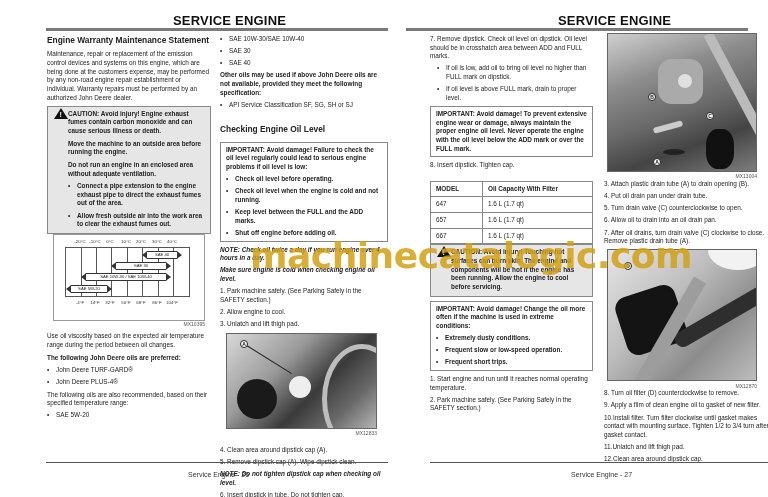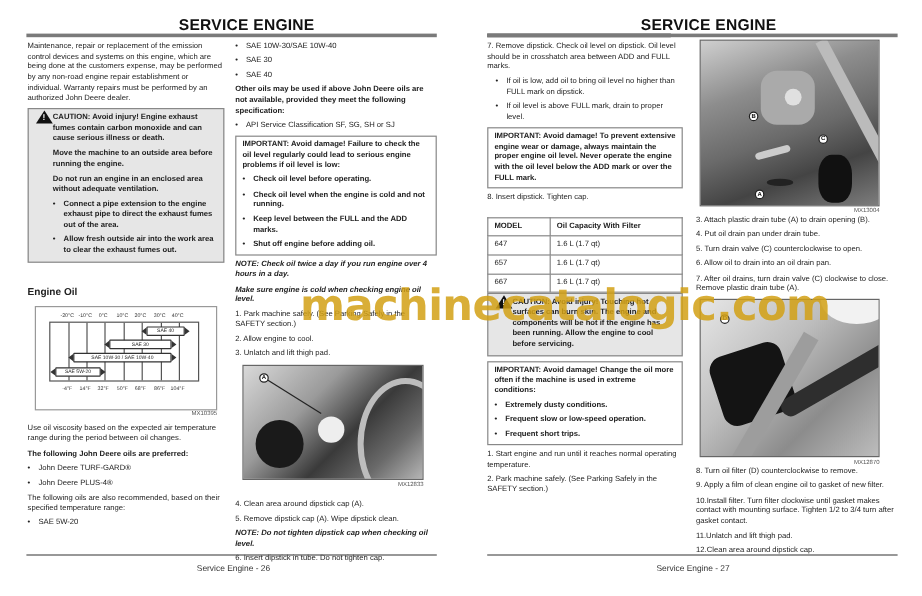--- a/index.html
+++ b/index.html
@@ -1,18 +1,18 @@
 <!DOCTYPE html>
 <html><head>
 <meta charset="utf-8">
 <style>
   * { box-sizing: border-box; margin: 0; padding: 0; }
   html, body { width: 768px; height: 497px; background: #ffffff; overflow: hidden; }
   body { font-family: "Liberation Sans", sans-serif; color: #222; font-size: 6.4px; line-height: 1.35; position: relative; }
-  .page { position: absolute; top: 0; width: 384px; height: 497px; }
+  .page { position: absolute; top: 0; width: 384px; height: 497px; margin-left: 24px; }
   .page.left { left: 0; }
   .page.right { left: 384px; }
   .page-title { position: absolute; top: 12px; font-weight: bold; font-size: 13px; letter-spacing: 0.2px; color: #111; }
   .page.left .page-title { left: 149px; }
   .page.right .page-title { left: 150px; }
   .title-rule { position: absolute; top: 28px; height: 3px; background: #7a7a7a; }
   .page.left .title-rule { left: 22px; width: 342px; }
   .page.right .title-rule { left: 22px; width: 153px; }
   .footer-rule { position: absolute; top: 462px; height: 1px; background: #555; left: 22px; width: 342px; }
   .footer-text { position: absolute; top: 470px; font-size: 7px; color: #333; }
@@ -49,38 +49,38 @@
   .oil-bar::after { right: -5px; border-left: 4px solid #333; }
 </style>
 </head>
 <body>
 
 <div class="page left">
   <div class="page-title">SERVICE ENGINE</div>
   <div class="title-rule"></div>
 
   <div class="col" style="left:23px; width:164px;">
+    <h2>Engine Warranty Maintenance Statement</h2>
     <p>Maintenance, repair or replacement of the emission control devices and systems on this engine, which are being done at the customers expense, may be performed by any non-road engine repair establishment or individual. Warranty repairs must be performed by an authorized John Deere dealer.</p>
 
     <div class="caution-box">
       <span class="warn"></span>
       <p>CAUTION: Avoid injury! Engine exhaust fumes contain carbon monoxide and can cause serious illness or death.</p>
       <p>Move the machine to an outside area before running the engine.</p>
       <p>Do not run an engine in an enclosed area without adequate ventilation.</p>
       <div class="bullet">
           <span class="dot">•</span>
           <span>Connect a pipe extension to the engine exhaust pipe to direct the exhaust fumes out of the area.</span>
         </div>
       <div class="bullet" style="margin-bottom:0;">
           <span class="dot">•</span>
           <span>Allow fresh outside air into the work area to clear the exhaust fumes out.</span>
         </div>
     </div>
 
-    <h2 style="margin-top:19px; margin-bottom:6px;">Engine Oil</h2>
 
     <div style="position:relative; height:88px; margin-bottom:10px;">
       <div class="chart-frame" style="left:6px; top:0; width:152px; height:87px;">
 
         <div id="c-ticks">
             <span class="tick-c" style="left: 26px; top: 4px;">-20°C</span>
             <span class="tick-c" style="left: 41px; top: 4px;">-10°C</span>
             <span class="tick-c" style="left: 56px; top: 4px;">0°C</span>
             <span class="tick-c" style="left: 72px; top: 4px;">10°C</span>
             <span class="tick-c" style="left: 87px; top: 4px;">20°C</span>
@@ -143,20 +143,21 @@
     <div class="bullet">
         <span class="dot">•</span>
         <span>SAE 40</span>
       </div>
     <p class="bold">Other oils may be used if above John Deere oils are not available, provided they meet the following specification:</p>
     <div class="bullet">
         <span class="dot">•</span>
         <span>API Service Classification SF, SG, SH or SJ</span>
       </div>
 
+    <h2 style="margin-top:15px; margin-bottom:6px;">Checking Engine Oil Level</h2>
     <div class="important-box">
       <p>IMPORTANT: Avoid damage! Failure to check the oil level regularly could lead to serious engine problems if oil level is low:</p>
       <div class="bullet">
           <span class="dot">•</span>
           <span>Check oil level before operating.</span>
         </div>
       <div class="bullet">
           <span class="dot">•</span>
           <span>Check oil level when the engine is cold and not running.</span>
         </div>

